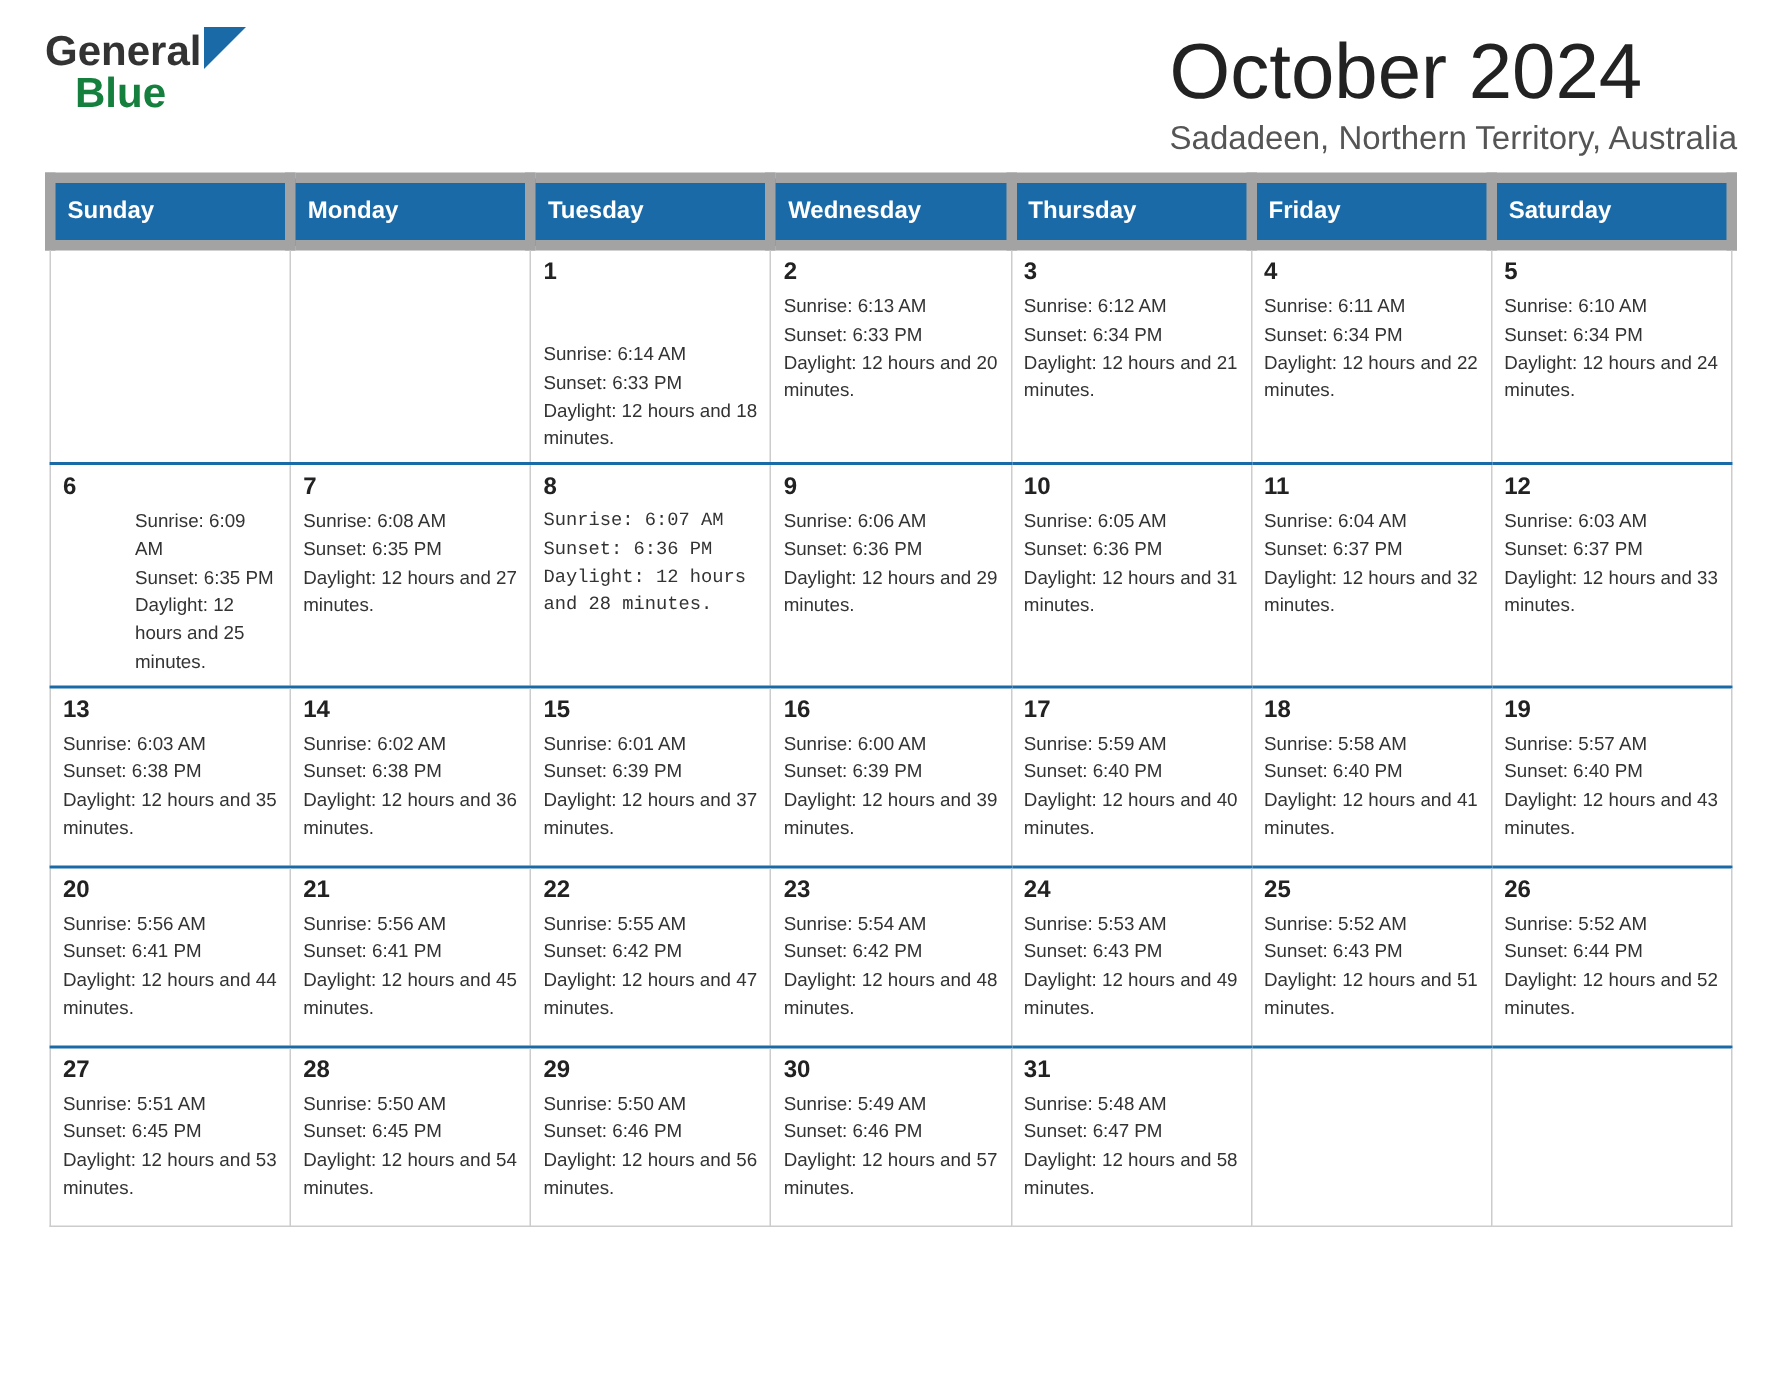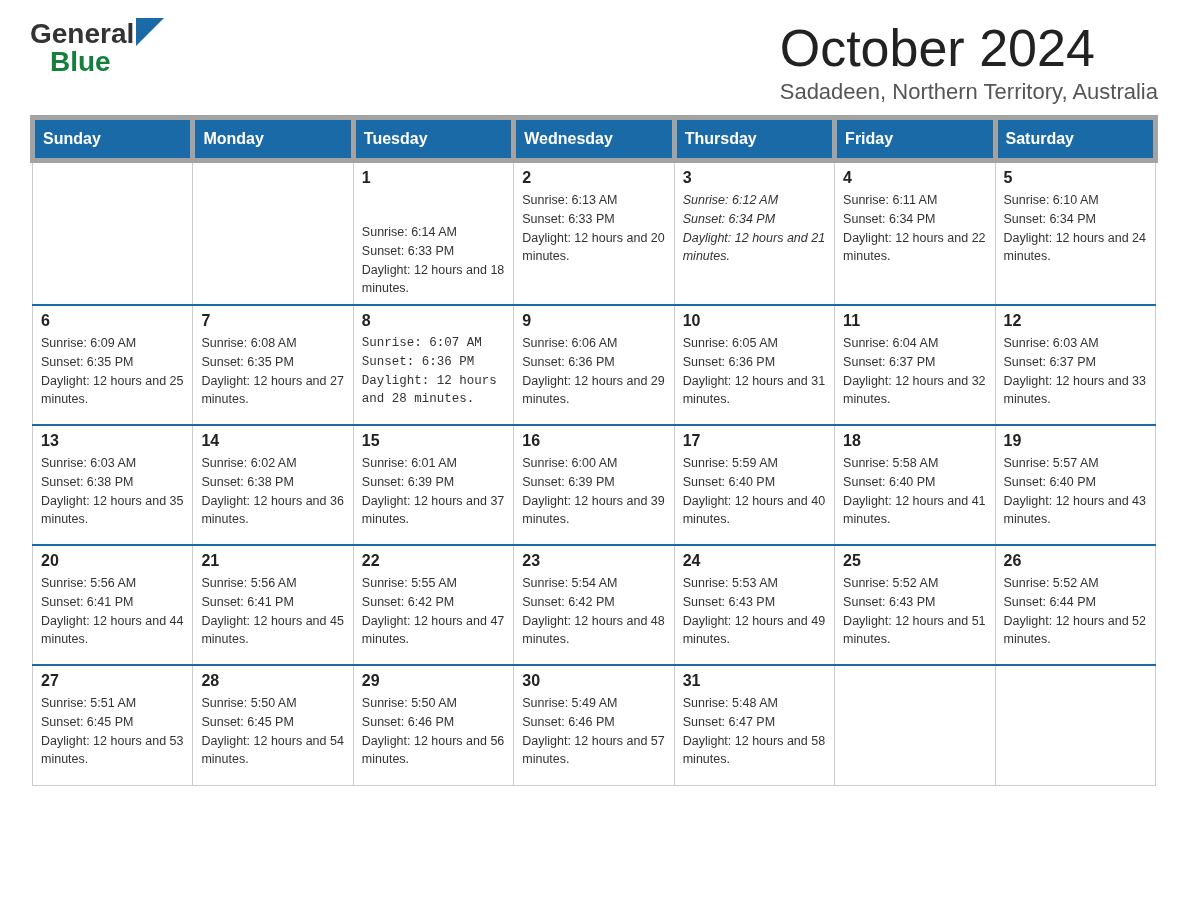--- a/index.html
+++ b/index.html
@@ -66,21 +66,21 @@
       width: 100%;
       border-collapse: collapse;
       margin-top: 10px;
     }
     thead tr th {
       background-color: #1a6aa8;
       color: #fff;
       padding: 10px 8px;
       font-size: 16px;
       font-weight: bold;
-      border: 5px solid #a3a3a3;
+      border: 7px solid #a3a3a3;
       text-align: left;
     }
     tbody tr td {
       border: 1px solid #ccc;
       vertical-align: top;
       padding: 6px 8px;
       font-size: 13px;
       color: #333;
       width: calc(100% / 7);
       min-height: 110px;
@@ -147,41 +147,41 @@
 Daylight: 12 hours and 18 minutes.</div>
         </td>
         <td>
           <div class="day-number">2</div>
           <div class="day-info" style="white-space: pre-line;">Sunrise: 6:13 AM
 Sunset: 6:33 PM
 Daylight: 12 hours and 20 minutes.</div>
         </td>
         <td>
           <div class="day-number">3</div>
-          <div class="day-info" style="white-space: pre-line; font-style: italic;">Sunrise: 6:12 AM
+          <div class="day-info" style="white-space: pre-line;">Sunrise: 6:12 AM
 Sunset: 6:34 PM
 Daylight: 12 hours and 21 minutes.</div>
         </td>
         <td>
           <div class="day-number">4</div>
           <div class="day-info" style="white-space: pre-line;">Sunrise: 6:11 AM
 Sunset: 6:34 PM
 Daylight: 12 hours and 22 minutes.</div>
         </td>
         <td>
           <div class="day-number">5</div>
           <div class="day-info" style="white-space: pre-line;">Sunrise: 6:10 AM
 Sunset: 6:34 PM
 Daylight: 12 hours and 24 minutes.</div>
         </td>
       </tr>
       <tr>
         <td>
           <div class="day-number">6</div>
-          <div class="day-info" style="white-space: pre-line;">Sunrise: 6:09 AM
+          <div class="day-info" style="white-space: pre-line; margin-left: 48px;">Sunrise: 6:09 AM
 Sunset: 6:35 PM
 Daylight: 12 hours and 25 minutes.</div>
         </td>
         <td>
           <div class="day-number">7</div>
           <div class="day-info" style="white-space: pre-line;">Sunrise: 6:08 AM
 Sunset: 6:35 PM
 Daylight: 12 hours and 27 minutes.</div>
         </td>
         <td>

